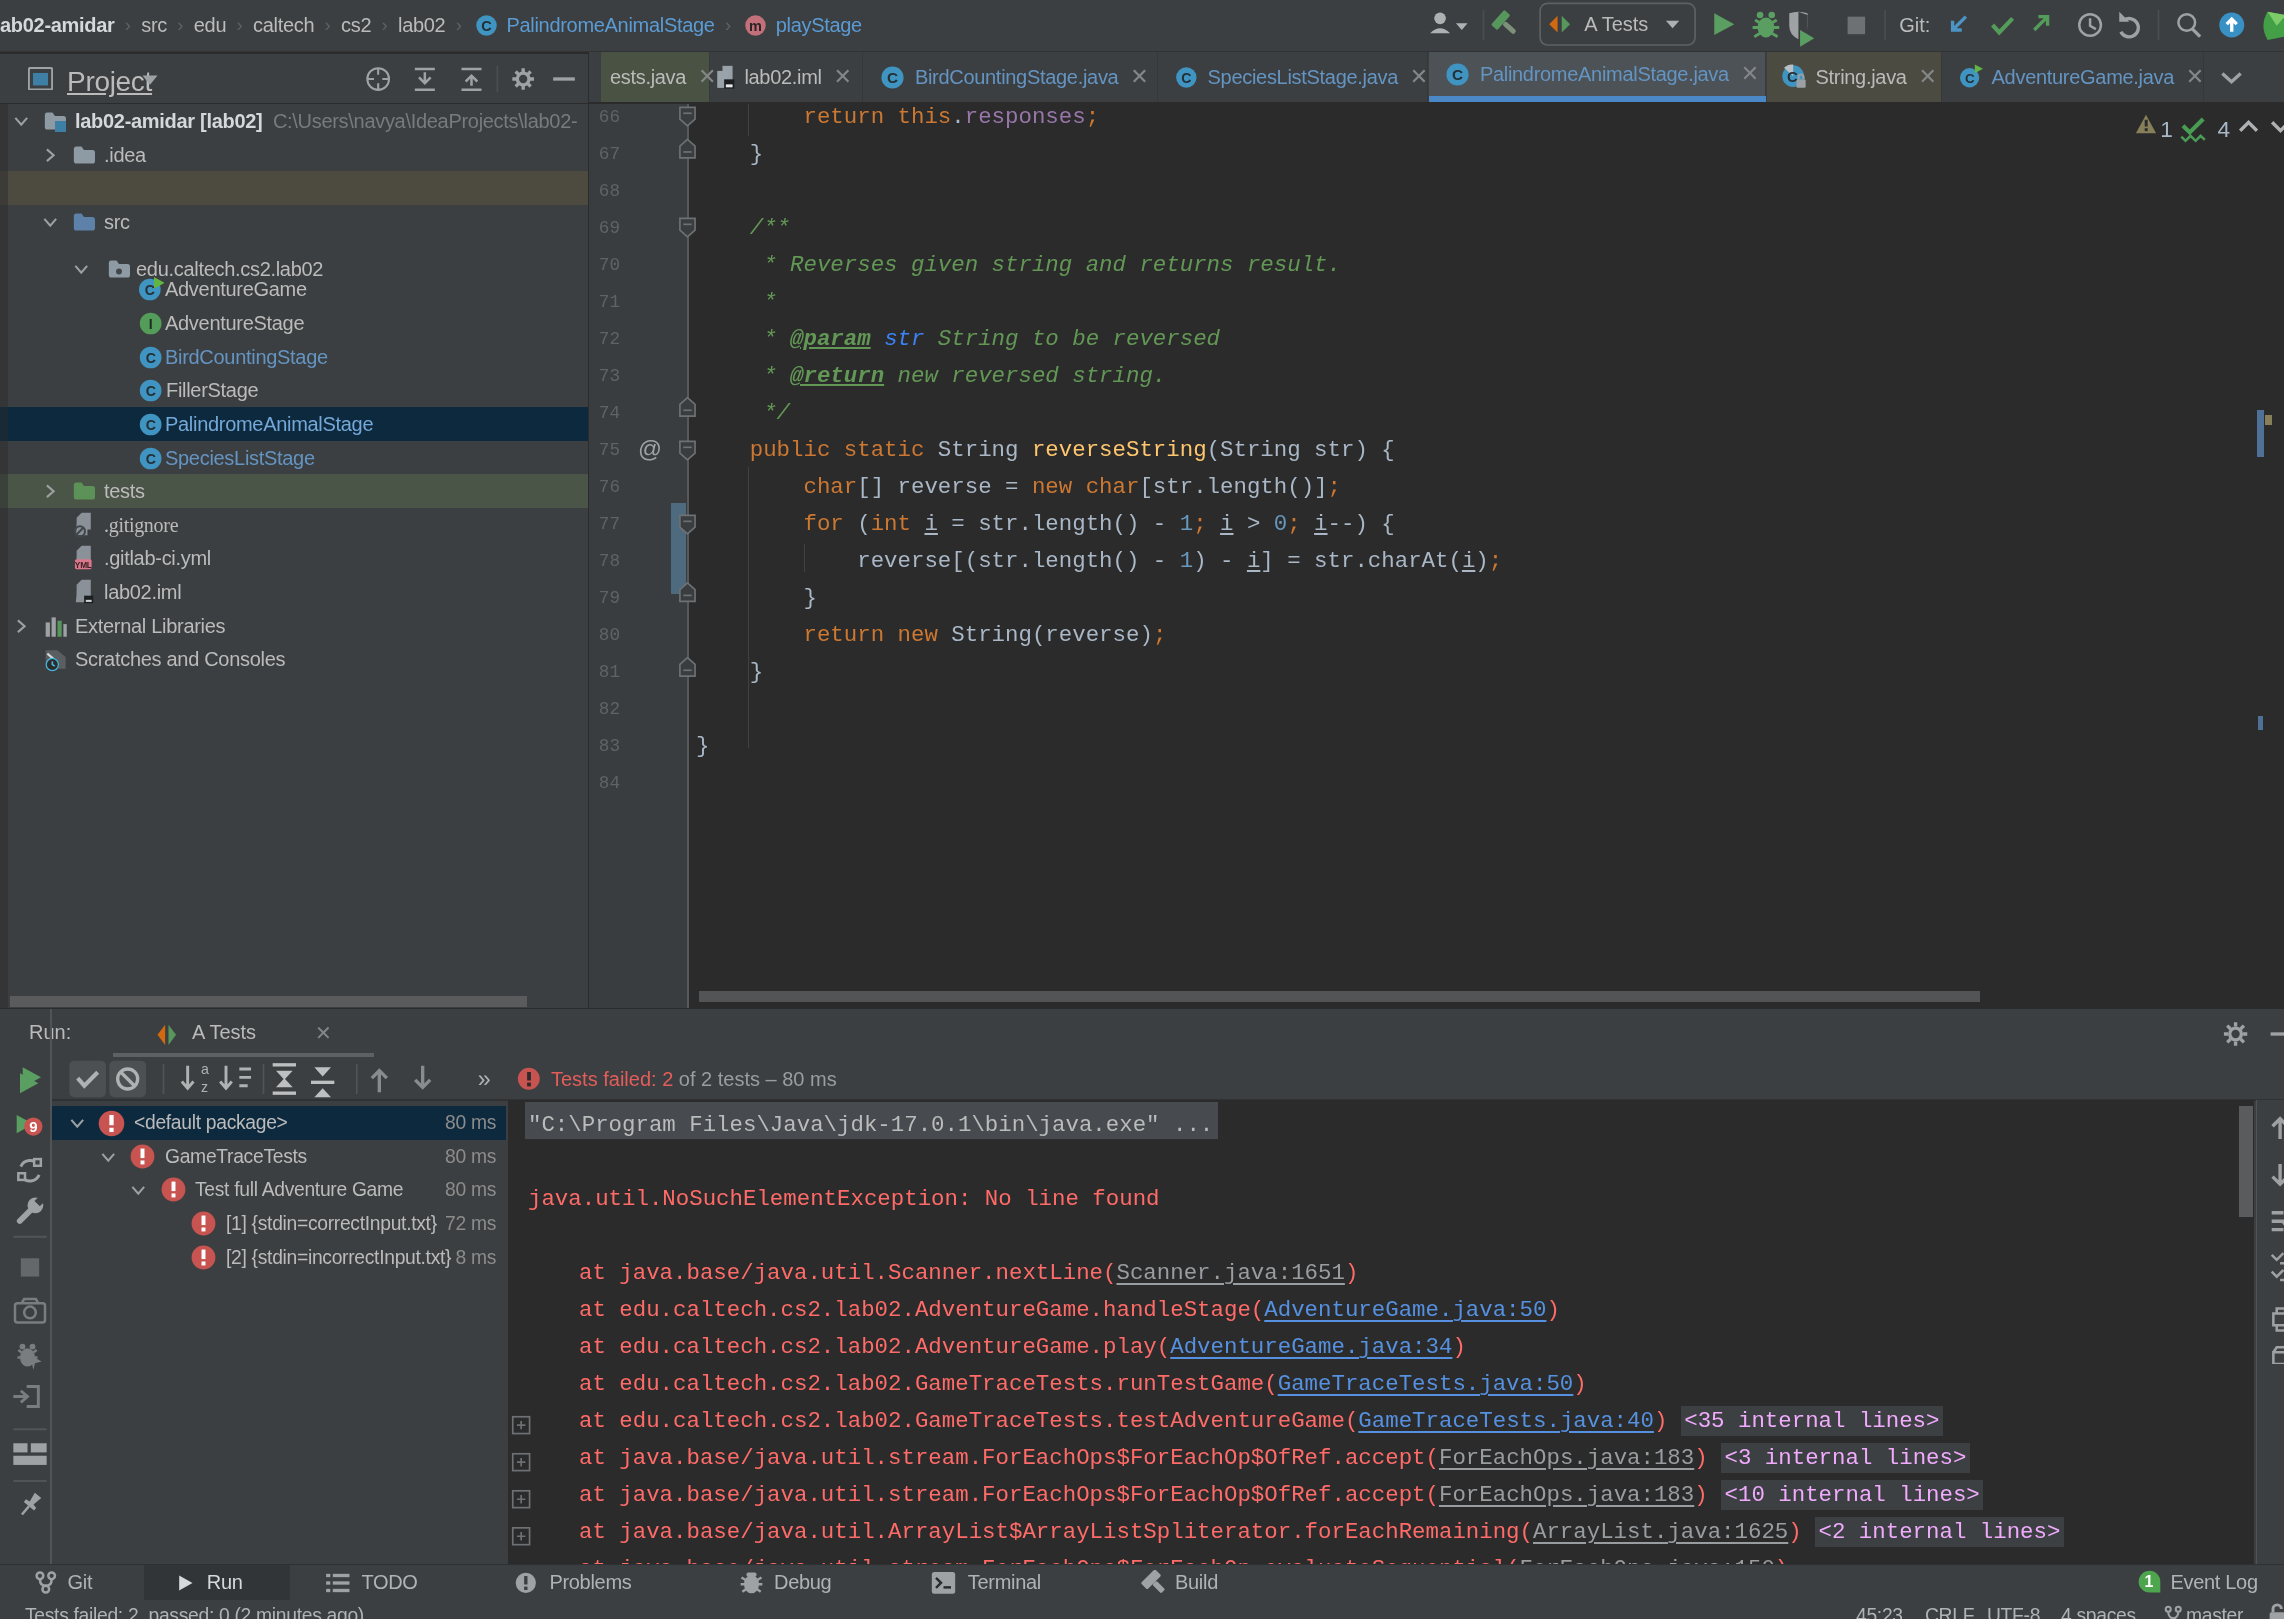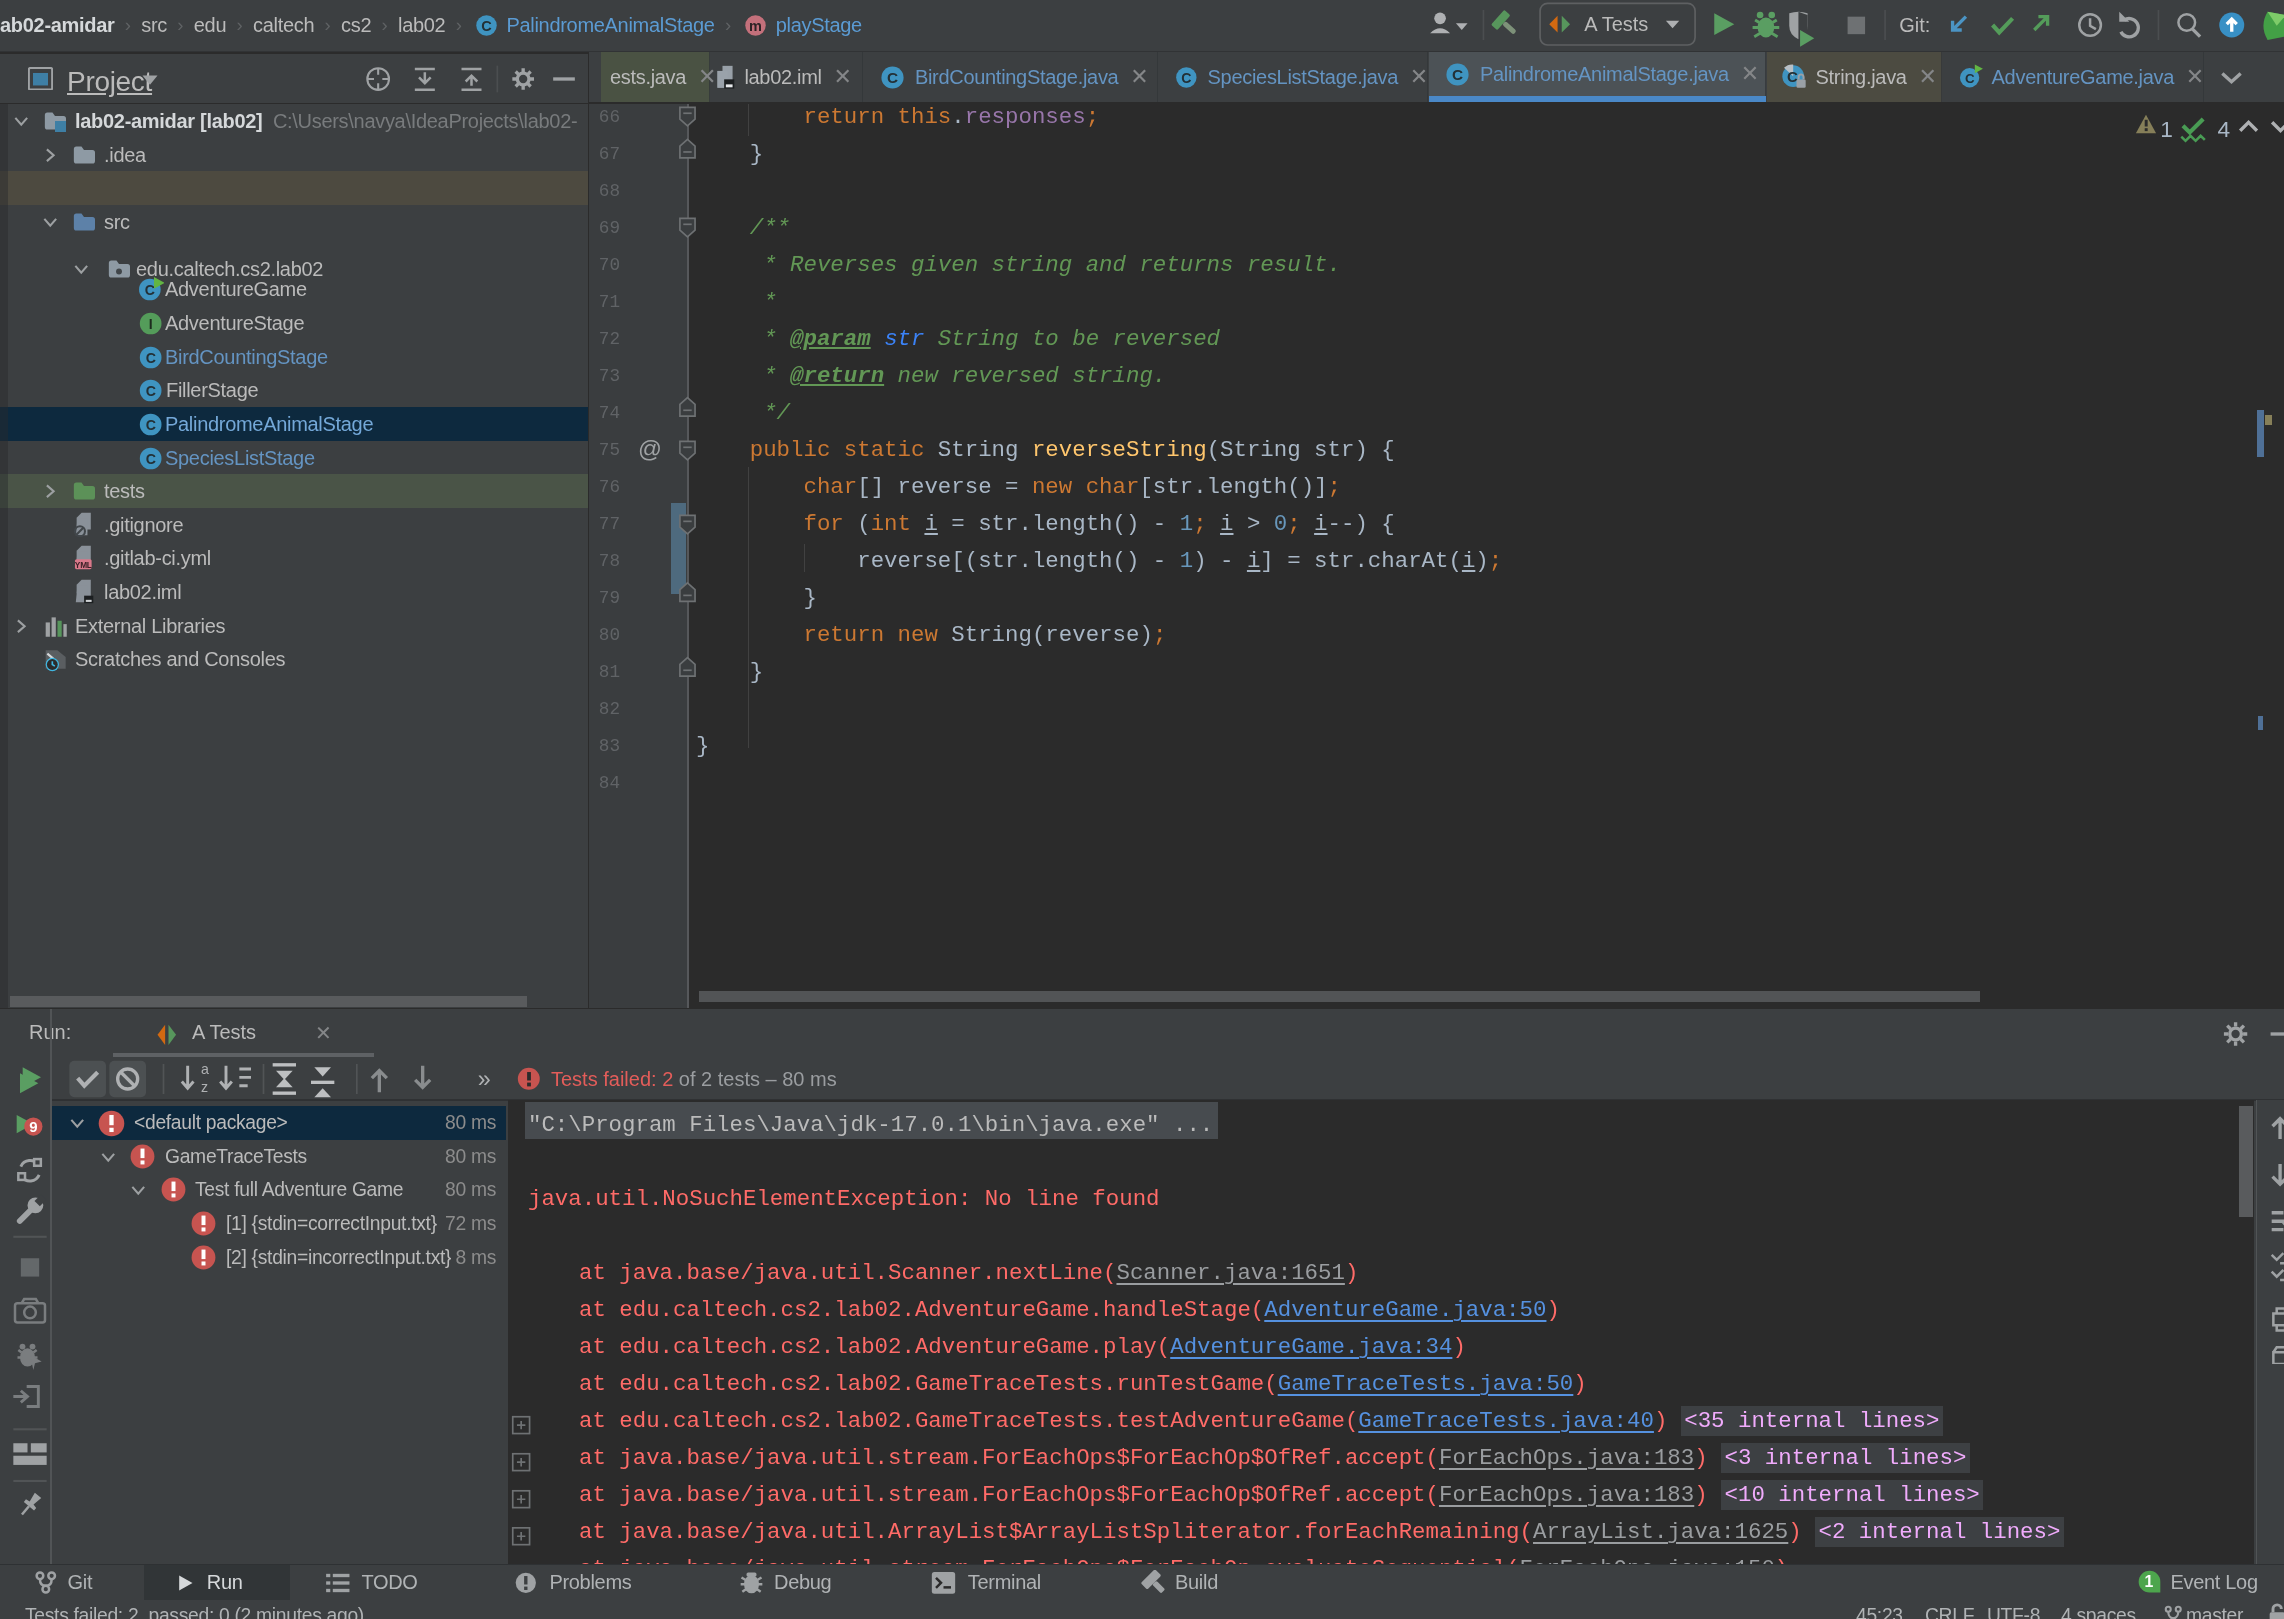--- a/index.html
+++ b/index.html
@@ -319,21 +319,21 @@
         </svg>
       <span class="abs" style="left:104px;line-height:34px;">tests</span>
     </div>
     <div class="trow" style="top:404px;">
       <svg class="abs" style="left:74px;top:4.2px;" width="23.6" height="25" viewBox="0 0 28 30">
           <path d="M9 1 h11 v20 h-13 l-4-4 v-10 z" fill="#8a9199"></path>
           <path d="M4 8 h12 v20 h-14 z" fill="#8a9199"></path>
           <circle cx="7" cy="23" r="6" fill="none" stroke="#41464a" stroke-width="2.5"></circle>
           <path d="M3 27 l8-8" stroke="#41464a" stroke-width="2.5"></path>
         </svg>
-      <span class="abs" style="left:104px;line-height:34px;">.gitignore</span>
+      <span class="abs" style="left:104px;line-height:34px;font-family:Liberation Serif, serif;">.gitignore</span>
     </div>
     <div class="trow" style="top:437px;">
       <svg class="abs" style="left:74px;top:4.2px;font-size:24px" width="23.6" height="25" viewBox="0 0 28 30">
           <path d="M9 1 h11 v20 h-13 l-4-4 v-10 z" fill="#8a9199"></path>
           <path d="M4 8 h12 v20 h-14 z" fill="#8a9199"></path>
           <rect x="1" y="17" width="20" height="12" rx="2" fill="#d9788a"></rect>
           <text x="11" y="27" font-size="10" font-weight="bold" text-anchor="middle" fill="#3b2026" font-family="Liberation Sans">YML</text>
         </svg>
       <span class="abs" style="left:104px;line-height:34px;">.gitlab-ci.yml</span>
     </div>

